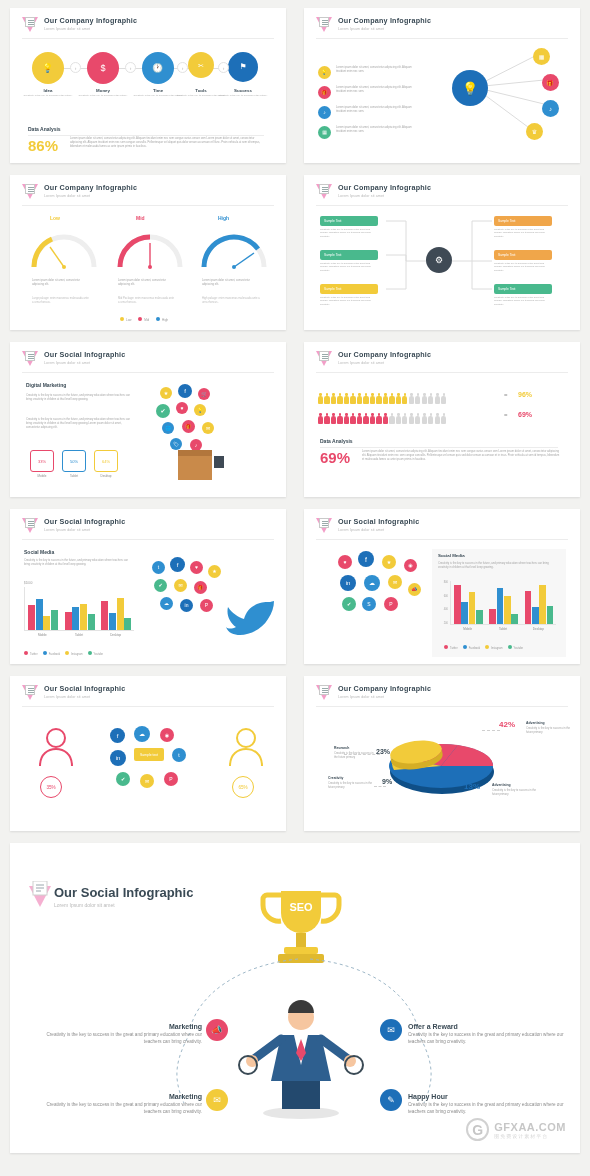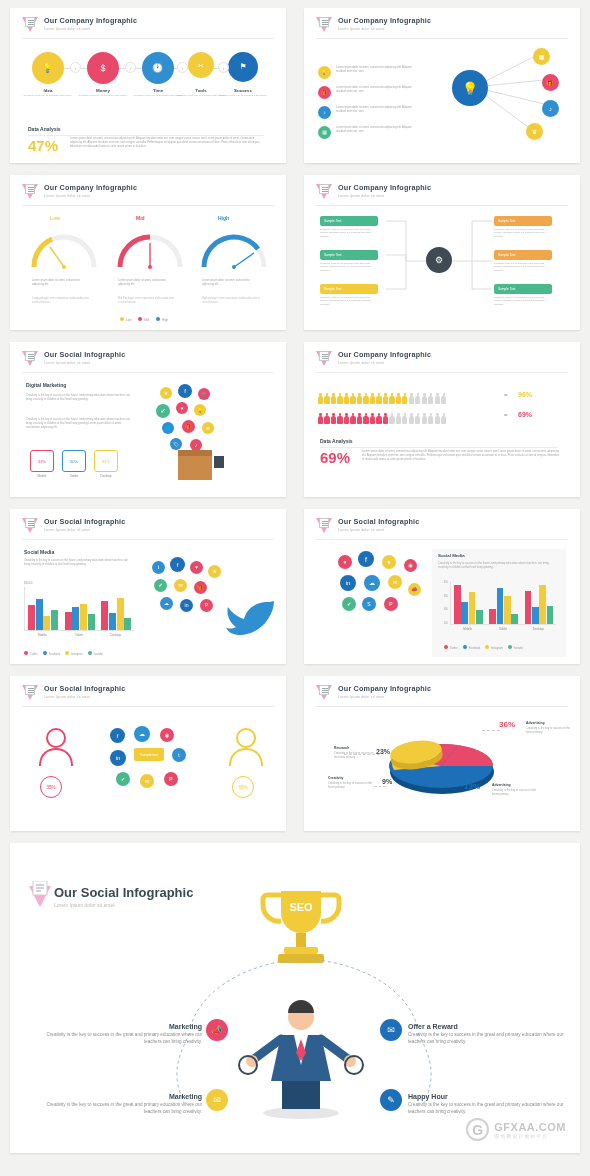--- a/index.html
+++ b/index.html
@@ -168,21 +168,21 @@
           <div class="t">Tools</div>
           <div class="d">Creativity is the key to success in the future.</div>
         </div>
       <div class="step-label" style="left:203px; top:80px;">
           <div class="t">Success</div>
           <div class="d">Creativity is the key to success in the future.</div>
         </div>
 
       <div style="position:absolute; left:18px; top:118px;" class="hd-txt">Data Analysis</div>
       <div class="rule" style="top:127px; left:18px; width:236px;"></div>
-      <div class="pct-big" style="position:absolute; left:18px; top:130px;">47%</div>
+      <div class="pct-big" style="position:absolute; left:18px; top:130px;">86%</div>
       <div class="tiny" style="position:absolute; left:60px; top:129px; width:196px;">Lorem ipsum dolor sit amet, consectetur adipiscing elit. Aliquam tincidunt enim nec sem congue varius ornare sem Lorem ipsum dolor sit amet, consectetur adipiscing elit. Aliquam tincidunt enim nec sem congue convallis. Pellentesque vel aliquet quis dolor ornare accumsan et Nunc. Proin vehicula at sem id tempus, bibendum et malesuada fames ac ante ipsum primis in faucibus.</div>
     </div>
 
     <div class="slide">
       <div class="s-head">
         <span class="logo-tri">
             <span class="outer"></span>
             <span class="sq"></span>
           </span>
         <span>
@@ -645,21 +645,21 @@
       <svg width="150" height="86" viewBox="0 0 150 86" style="position:absolute; left:62px; top:40px;">
         <ellipse cx="76" cy="56" rx="52" ry="22" fill="#0f4f87"></ellipse>
         <ellipse cx="75" cy="50" rx="52" ry="22" fill="#1d6fb8"></ellipse>
         <path d="M75,50 L127,50 A52,22 0 0 0 92,29 Z" fill="#e8496b"></path>
         <path d="M75,50 L92,29 A52,22 0 0 0 30,40 Z" fill="#e8496b"></path>
         <path d="M75,50 L30,40 A52,22 0 0 0 28,54 Z" fill="#f2cb3a"></path>
         <ellipse cx="50" cy="36" rx="26" ry="11" fill="#f2cb3a" transform="rotate(-8 50 36)"></ellipse>
         <path d="M24,36 a26,11 0 0 0 52,0 v6 a26,11 0 0 1 -52,0 z" fill="#d5ae25" transform="rotate(-8 50 36)"></path>
       </svg>
 
-      <div style="position:absolute; left:195px; top:44px; font-size:8px; font-weight:bold; color:#e8496b;">36%</div>
+      <div style="position:absolute; left:195px; top:44px; font-size:8px; font-weight:bold; color:#e8496b;">42%</div>
       <div style="position:absolute; left:222px; top:45px; font-size:3.4px; color:#3a4a55; font-weight:bold;">Advertising</div>
       <div class="tiny" style="position:absolute; left:222px; top:51px; width:46px;">Creativity is the key to success in the future primary</div>
 
       <div style="position:absolute; left:72px; top:72px; font-size:7px; font-weight:bold; color:#3a4a55;">23%</div>
       <div style="position:absolute; left:30px; top:70px; font-size:3.4px; color:#3a4a55; font-weight:bold;">Research</div>
       <div class="tiny" style="position:absolute; left:30px; top:76px; width:40px; text-align:left;">Creativity is the key to success in the future primary</div>
 
       <div style="position:absolute; left:78px; top:102px; font-size:7px; font-weight:bold; color:#3a4a55;">9%</div>
       <div style="position:absolute; left:24px; top:100px; font-size:3.4px; color:#3a4a55; font-weight:bold;">Creativity</div>
       <div class="tiny" style="position:absolute; left:24px; top:106px; width:48px;">Creativity is the key to success in the future primary</div>

